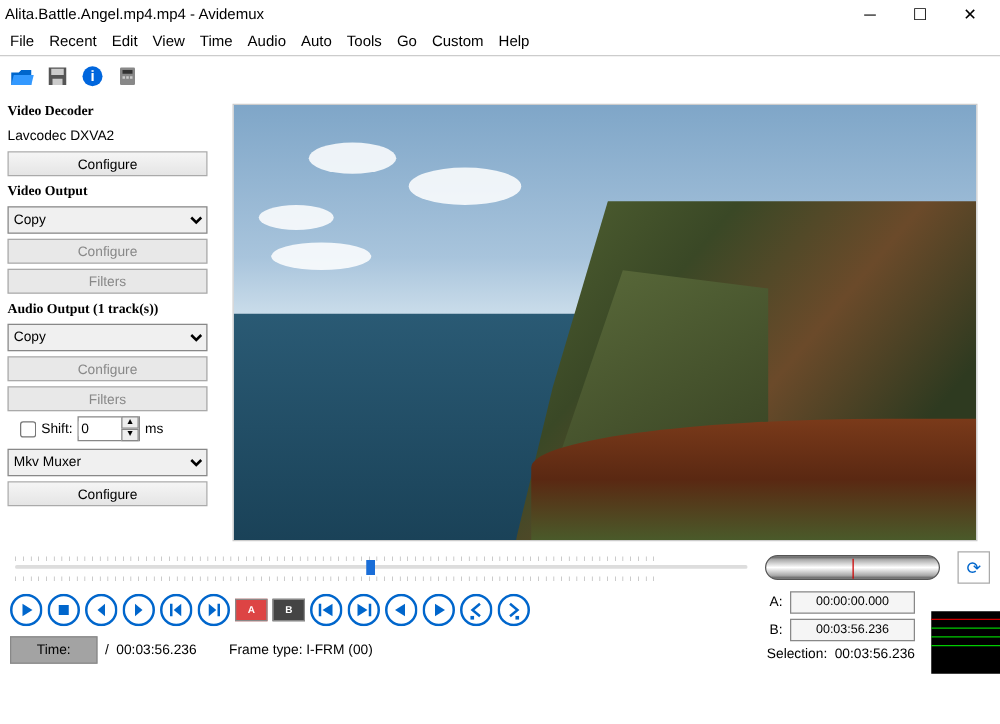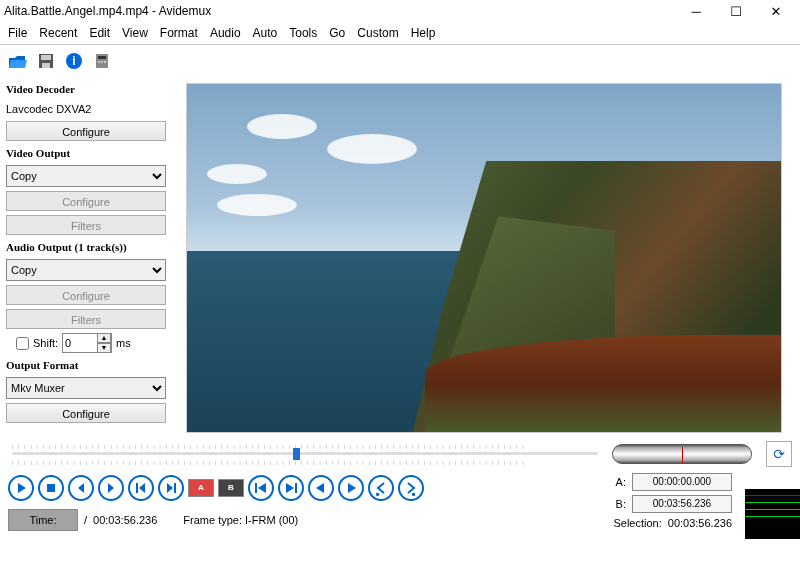--- a/index.html
+++ b/index.html
@@ -67,21 +67,21 @@
   <div class="winbtn">─</div>
   <div class="winbtn">☐</div>
   <div class="winbtn">✕</div>
 </div>
 
 <div class="menubar">
   <span>File</span>
   <span>Recent</span>
   <span>Edit</span>
   <span>View</span>
-  <span>Format</span>
+  <span>Time</span>
   <span>Audio</span>
   <span>Auto</span>
   <span>Tools</span>
   <span>Go</span>
   <span>Custom</span>
   <span>Help</span>
 </div>
 
 <div class="toolbar">
   <div class="tbtn">
@@ -139,21 +139,20 @@
           <input type="text" value="0" style="">
           <div class="spins">
               <div>▲</div>
               <div>▼</div>
             </div>
         </div>
         <span>ms</span>
       </div>
     </div>
     <div class="section">
-      <div class="section-title">Output Format</div>
       <select class="sel"><option>Mkv Muxer</option></select>
       <div class="btn">Configure</div>
     </div>
   </div>
 
   <div class="preview">
     <div class="video">
       <div class="sky"></div>
       <div class="cloud" style="left:60px;top:30px;width:70px;height:25px"></div>
       <div class="cloud" style="left:140px;top:50px;width:90px;height:30px"></div>

